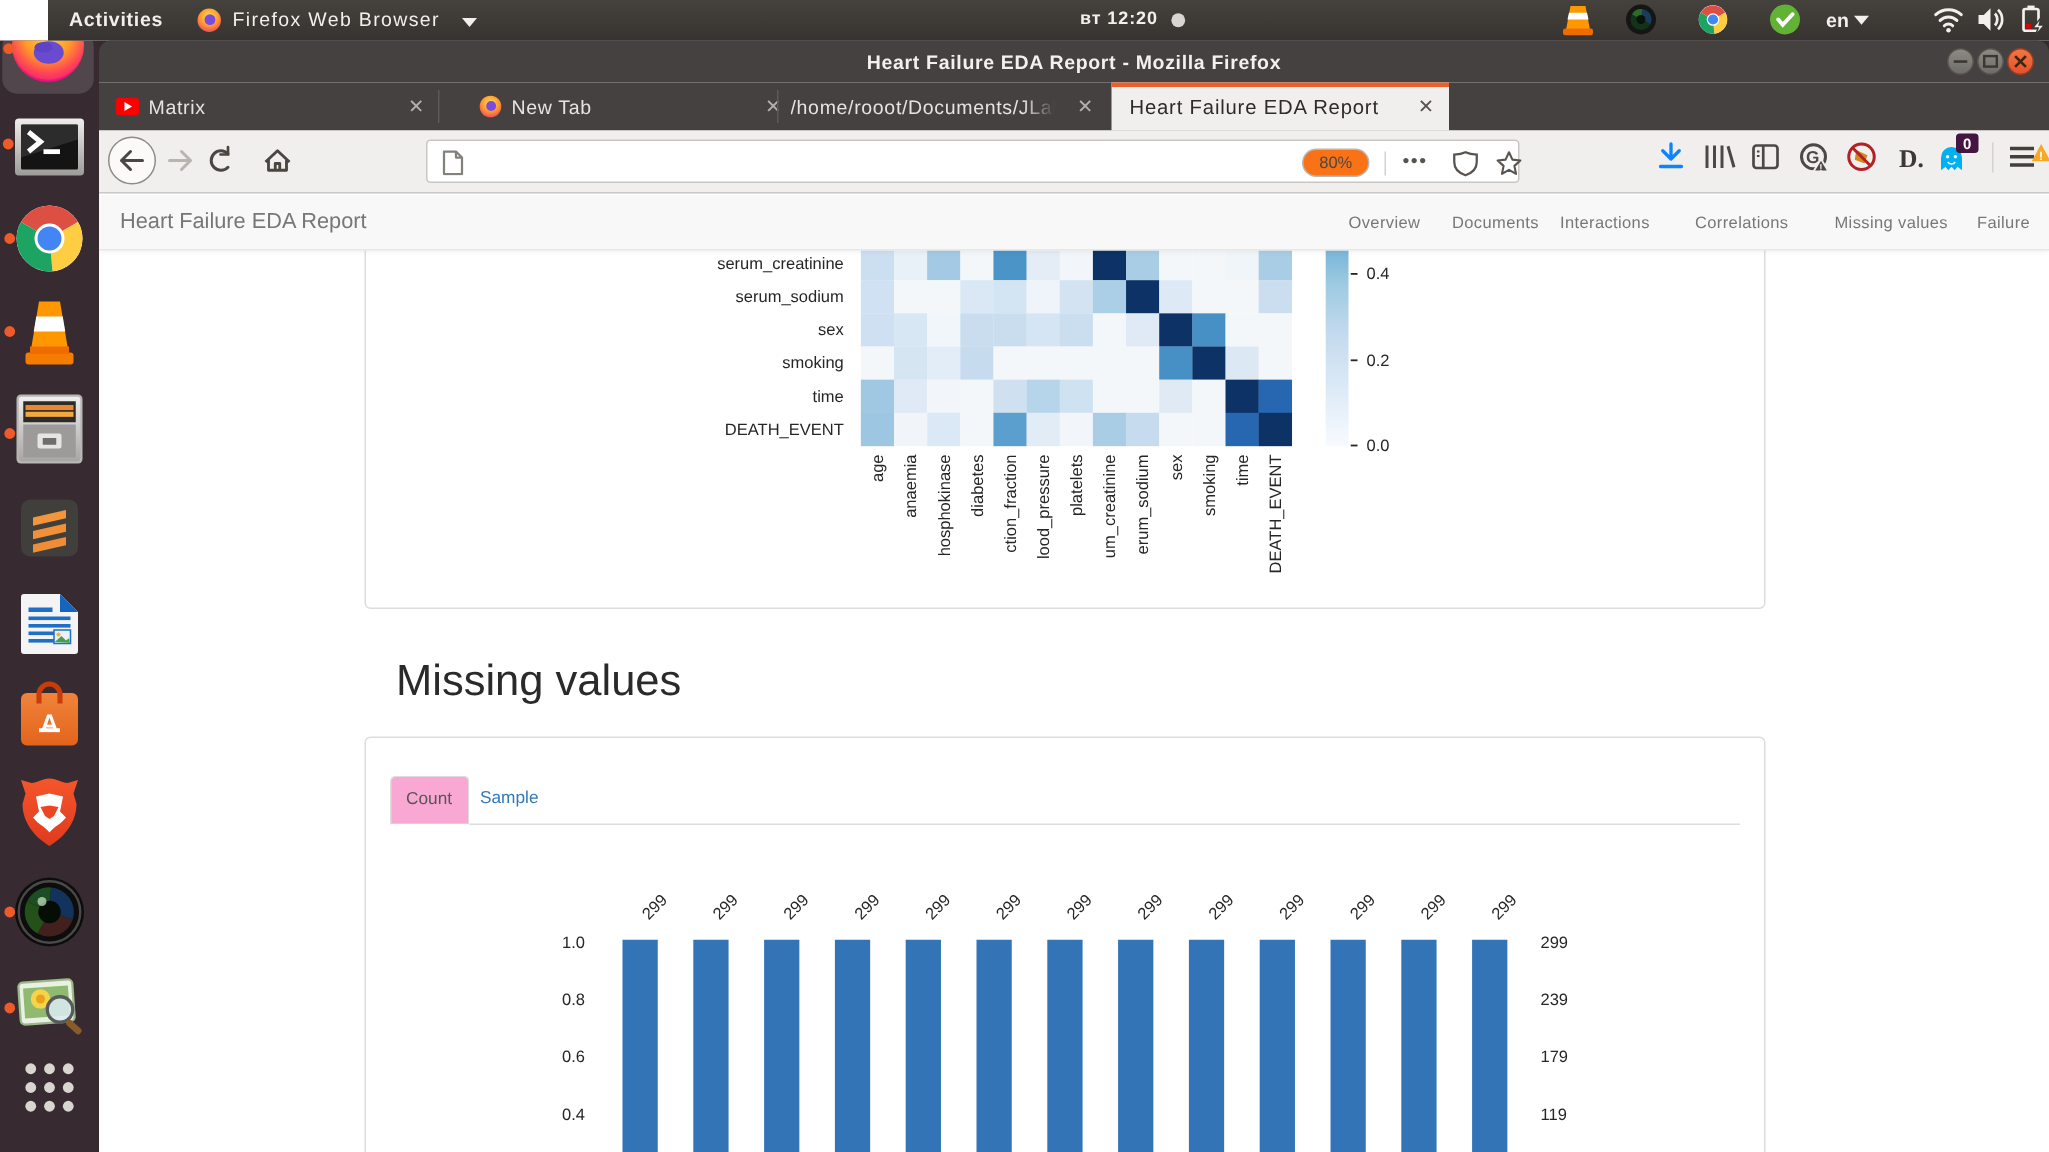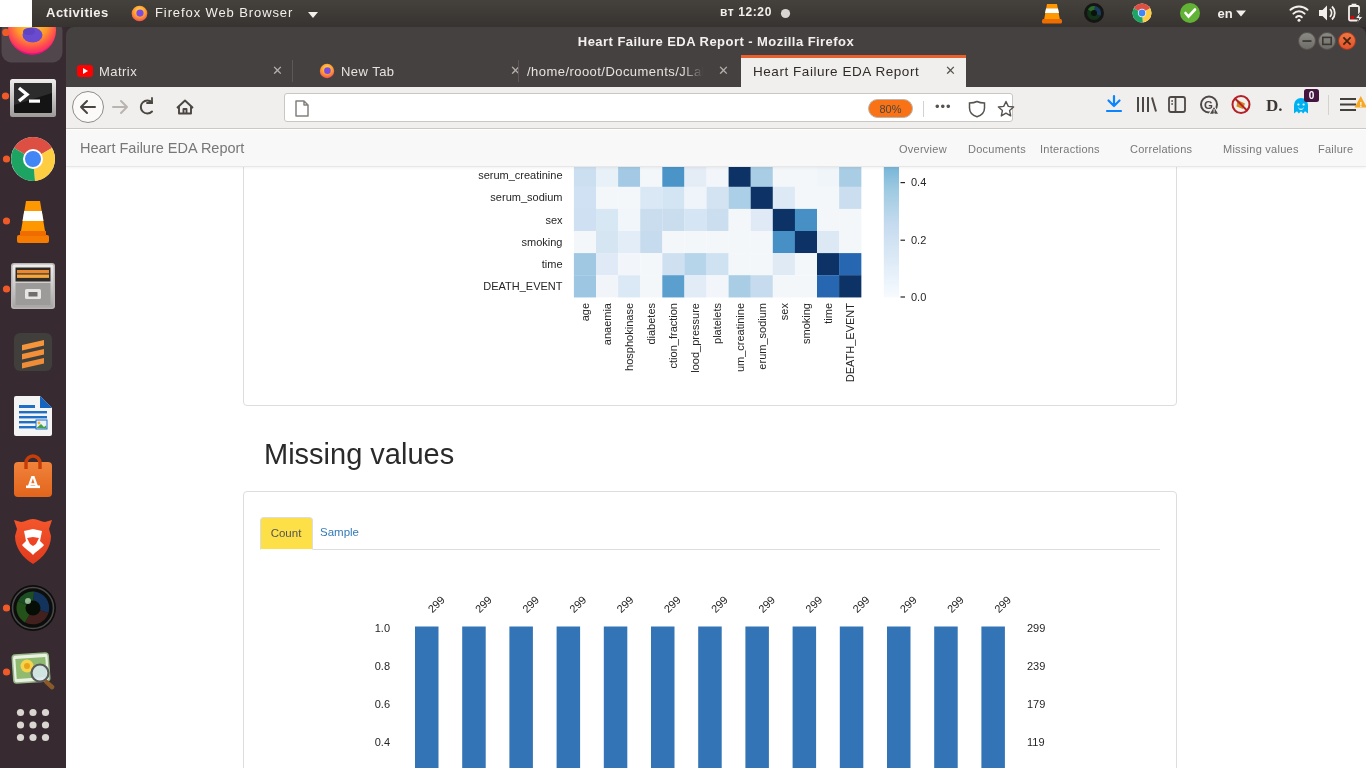--- a/index.html
+++ b/index.html
@@ -37,21 +37,21 @@
 #pnav .lnk { position:absolute; top:13px; font-size:11px; letter-spacing:0.25px; color:#777; }
 #card1 { position:absolute; left:176.5px; top:-10px; width:934px; height:286px;
   border:1px solid #ddd; border-radius:4px; }
 #heatwrap { position:absolute; left:364px; top:31px; width:510px; height:226px; }
 .hl { font-size:11px; fill:#262626; font-family:"Liberation Sans",sans-serif; }
 .bl { font-size:11px; fill:#262626; font-family:"Liberation Sans",sans-serif; }
 h1.mv { position:absolute; left:198px; top:308px; font-size:29px; font-weight:normal; color:#2a2a2a; }
 #card2 { position:absolute; left:176.5px; top:361px; width:934px; height:400px;
   border:1px solid #ddd; border-radius:4px; }
 #tabline { position:absolute; left:16px; right:16px; top:57px; height:1px; background:#ddd; }
-#counttab { position:absolute; left:16px; top:24.5px; width:53px; height:33.5px; background:#fde047;
+#counttab { position:absolute; left:16px; top:24.5px; width:53px; height:33.5px; background:#f9a8d4;
   border:1px solid #ddd; border-bottom:1px solid #fff; border-radius:4px 4px 0 0; z-index:2;
   font-size:11.5px; color:#555; text-align:center; line-height:31px; }
 #matrixtab { position:absolute; left:71px; top:24.5px; width:50px; height:33px;
   font-size:11.5px; color:#337ab7; text-align:center; line-height:31px; }
 #barwrap { position:absolute; left:107px; top:70px; width:710px; height:208px; }
 </style></head>
 <body>
 <div id="topbar">
   <span class="act">Activities</span>
   <svg width="17" height="17" viewBox="-10 -10 20 20" style="position:absolute;left:99px;top:5px">

